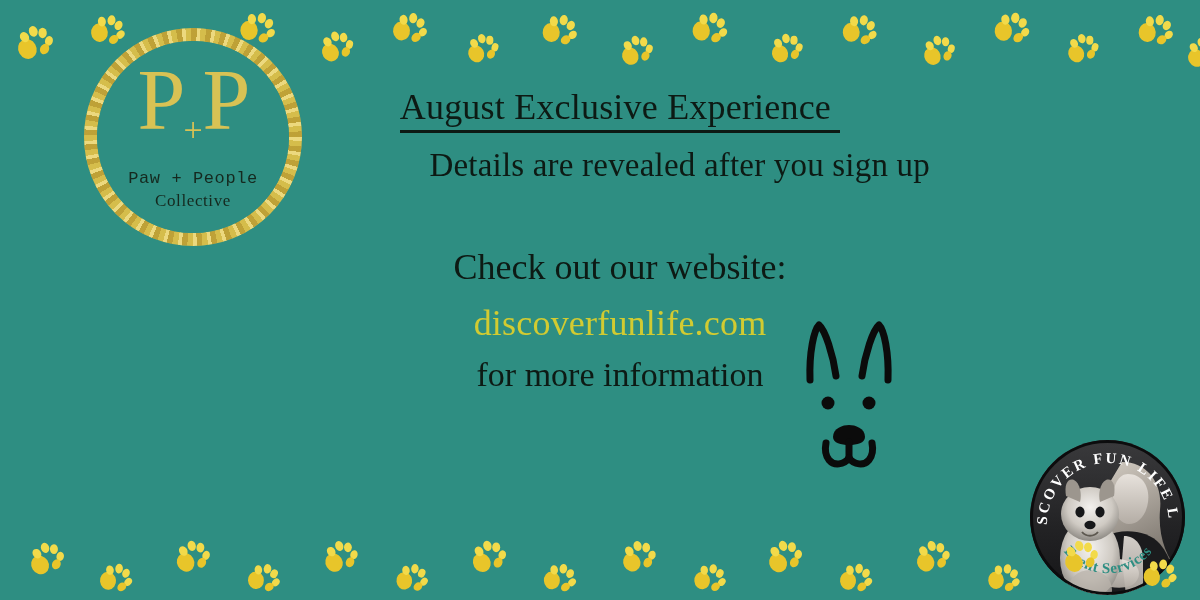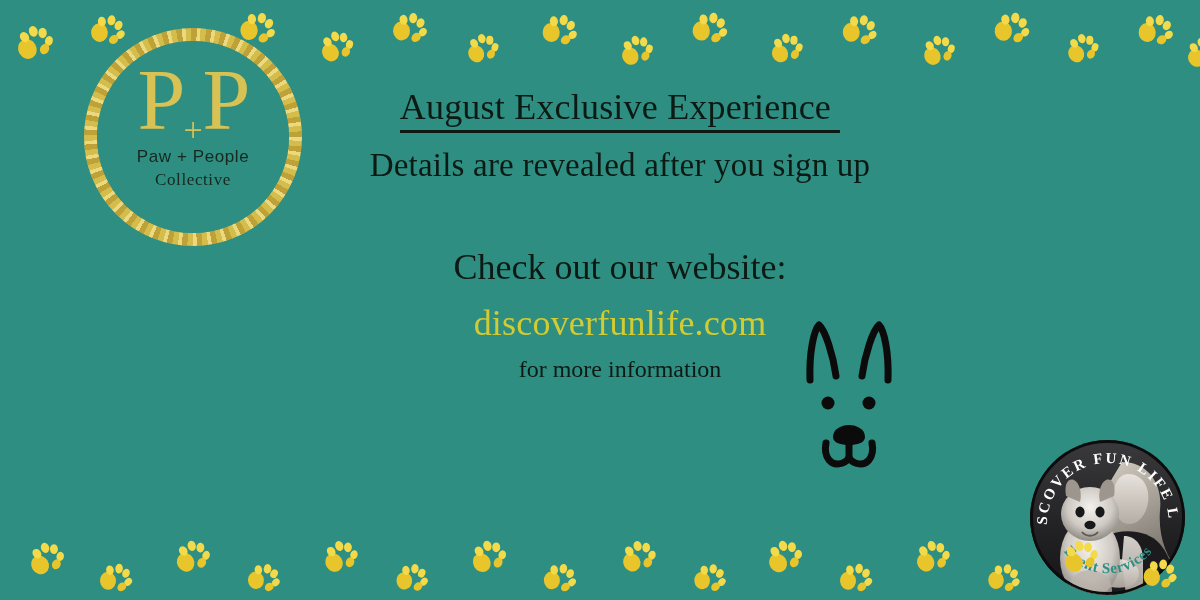--- a/index.html
+++ b/index.html
@@ -90,25 +90,25 @@
     position: relative;
     white-space: nowrap;
   }
   #pp-mark .plus {
     font-size: 34px;
     position: relative;
     top: 12px;
     letter-spacing: 0;
   }
   #pp-name1 {
-    margin-top: 4px;
+    margin-top: 26px;
     color: #15291f;
     font-size: 17px;
     letter-spacing: 0.6px;
-    font-family: Liberation Sans, sans-serif;
+    font-family: Liberation Mono, monospace;
   }
   #pp-name2 {
     margin-top: 3px;
     color: #15291f;
     font-size: 17px;
     letter-spacing: 0.6px;
     font-family: "Liberation Serif", "DejaVu Serif", serif;
   }
 
   
@@ -130,34 +130,35 @@
   }
   #subject {
     margin-top: 60px;
     font-size: 33px;
     letter-spacing: 0.2px;
   }
   #details {
     margin-top: 14px;
     font-size: 33px;
     letter-spacing: 0.2px;
+    text-align: right;
   }
   #cta-1 {
     margin-top: 62px;
     font-size: 36px;
   }
   #cta-link {
     margin-top: 14px;
     font-size: 36px;
     color: #d2cb31;
     letter-spacing: 0.2px;
   }
   #cta-2 {
     margin-top: 12px;
-    font-size: 24px;
+    font-size: 34px;
   }
 
   
   #dog-face {
     position: absolute;
     left: 788px;
     top: 312px;
     width: 122px;
     height: 160px;
   }

